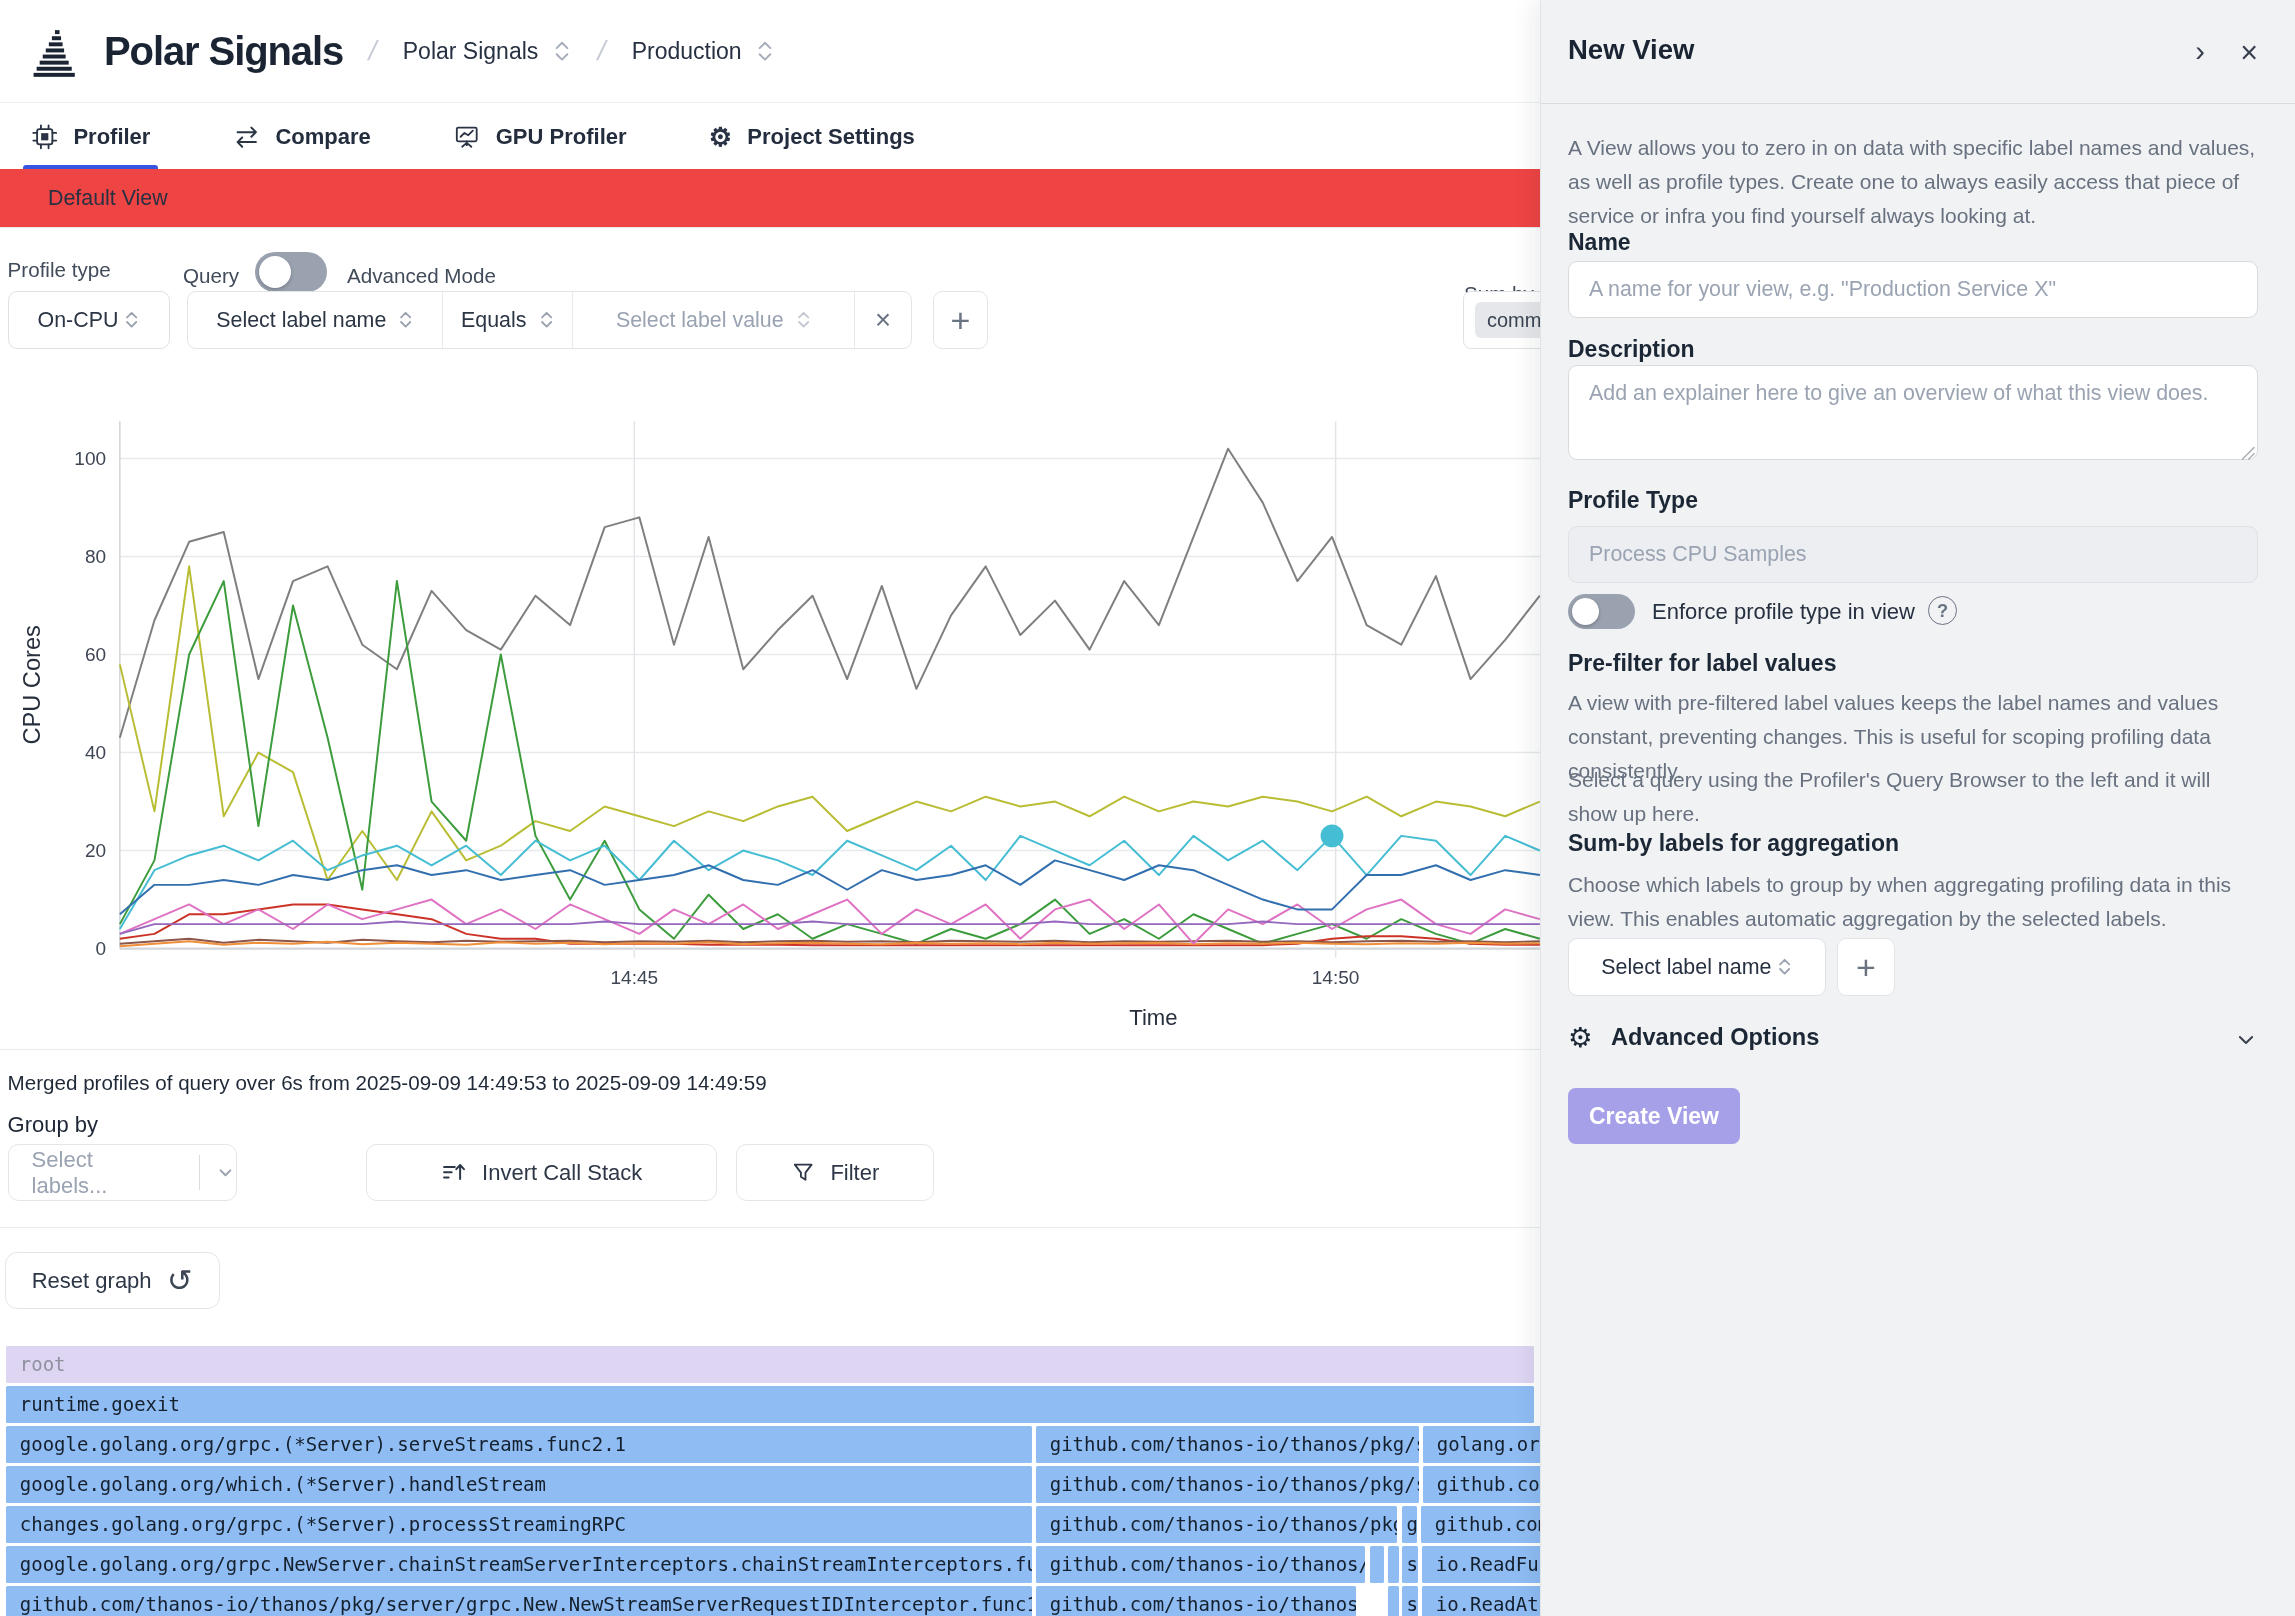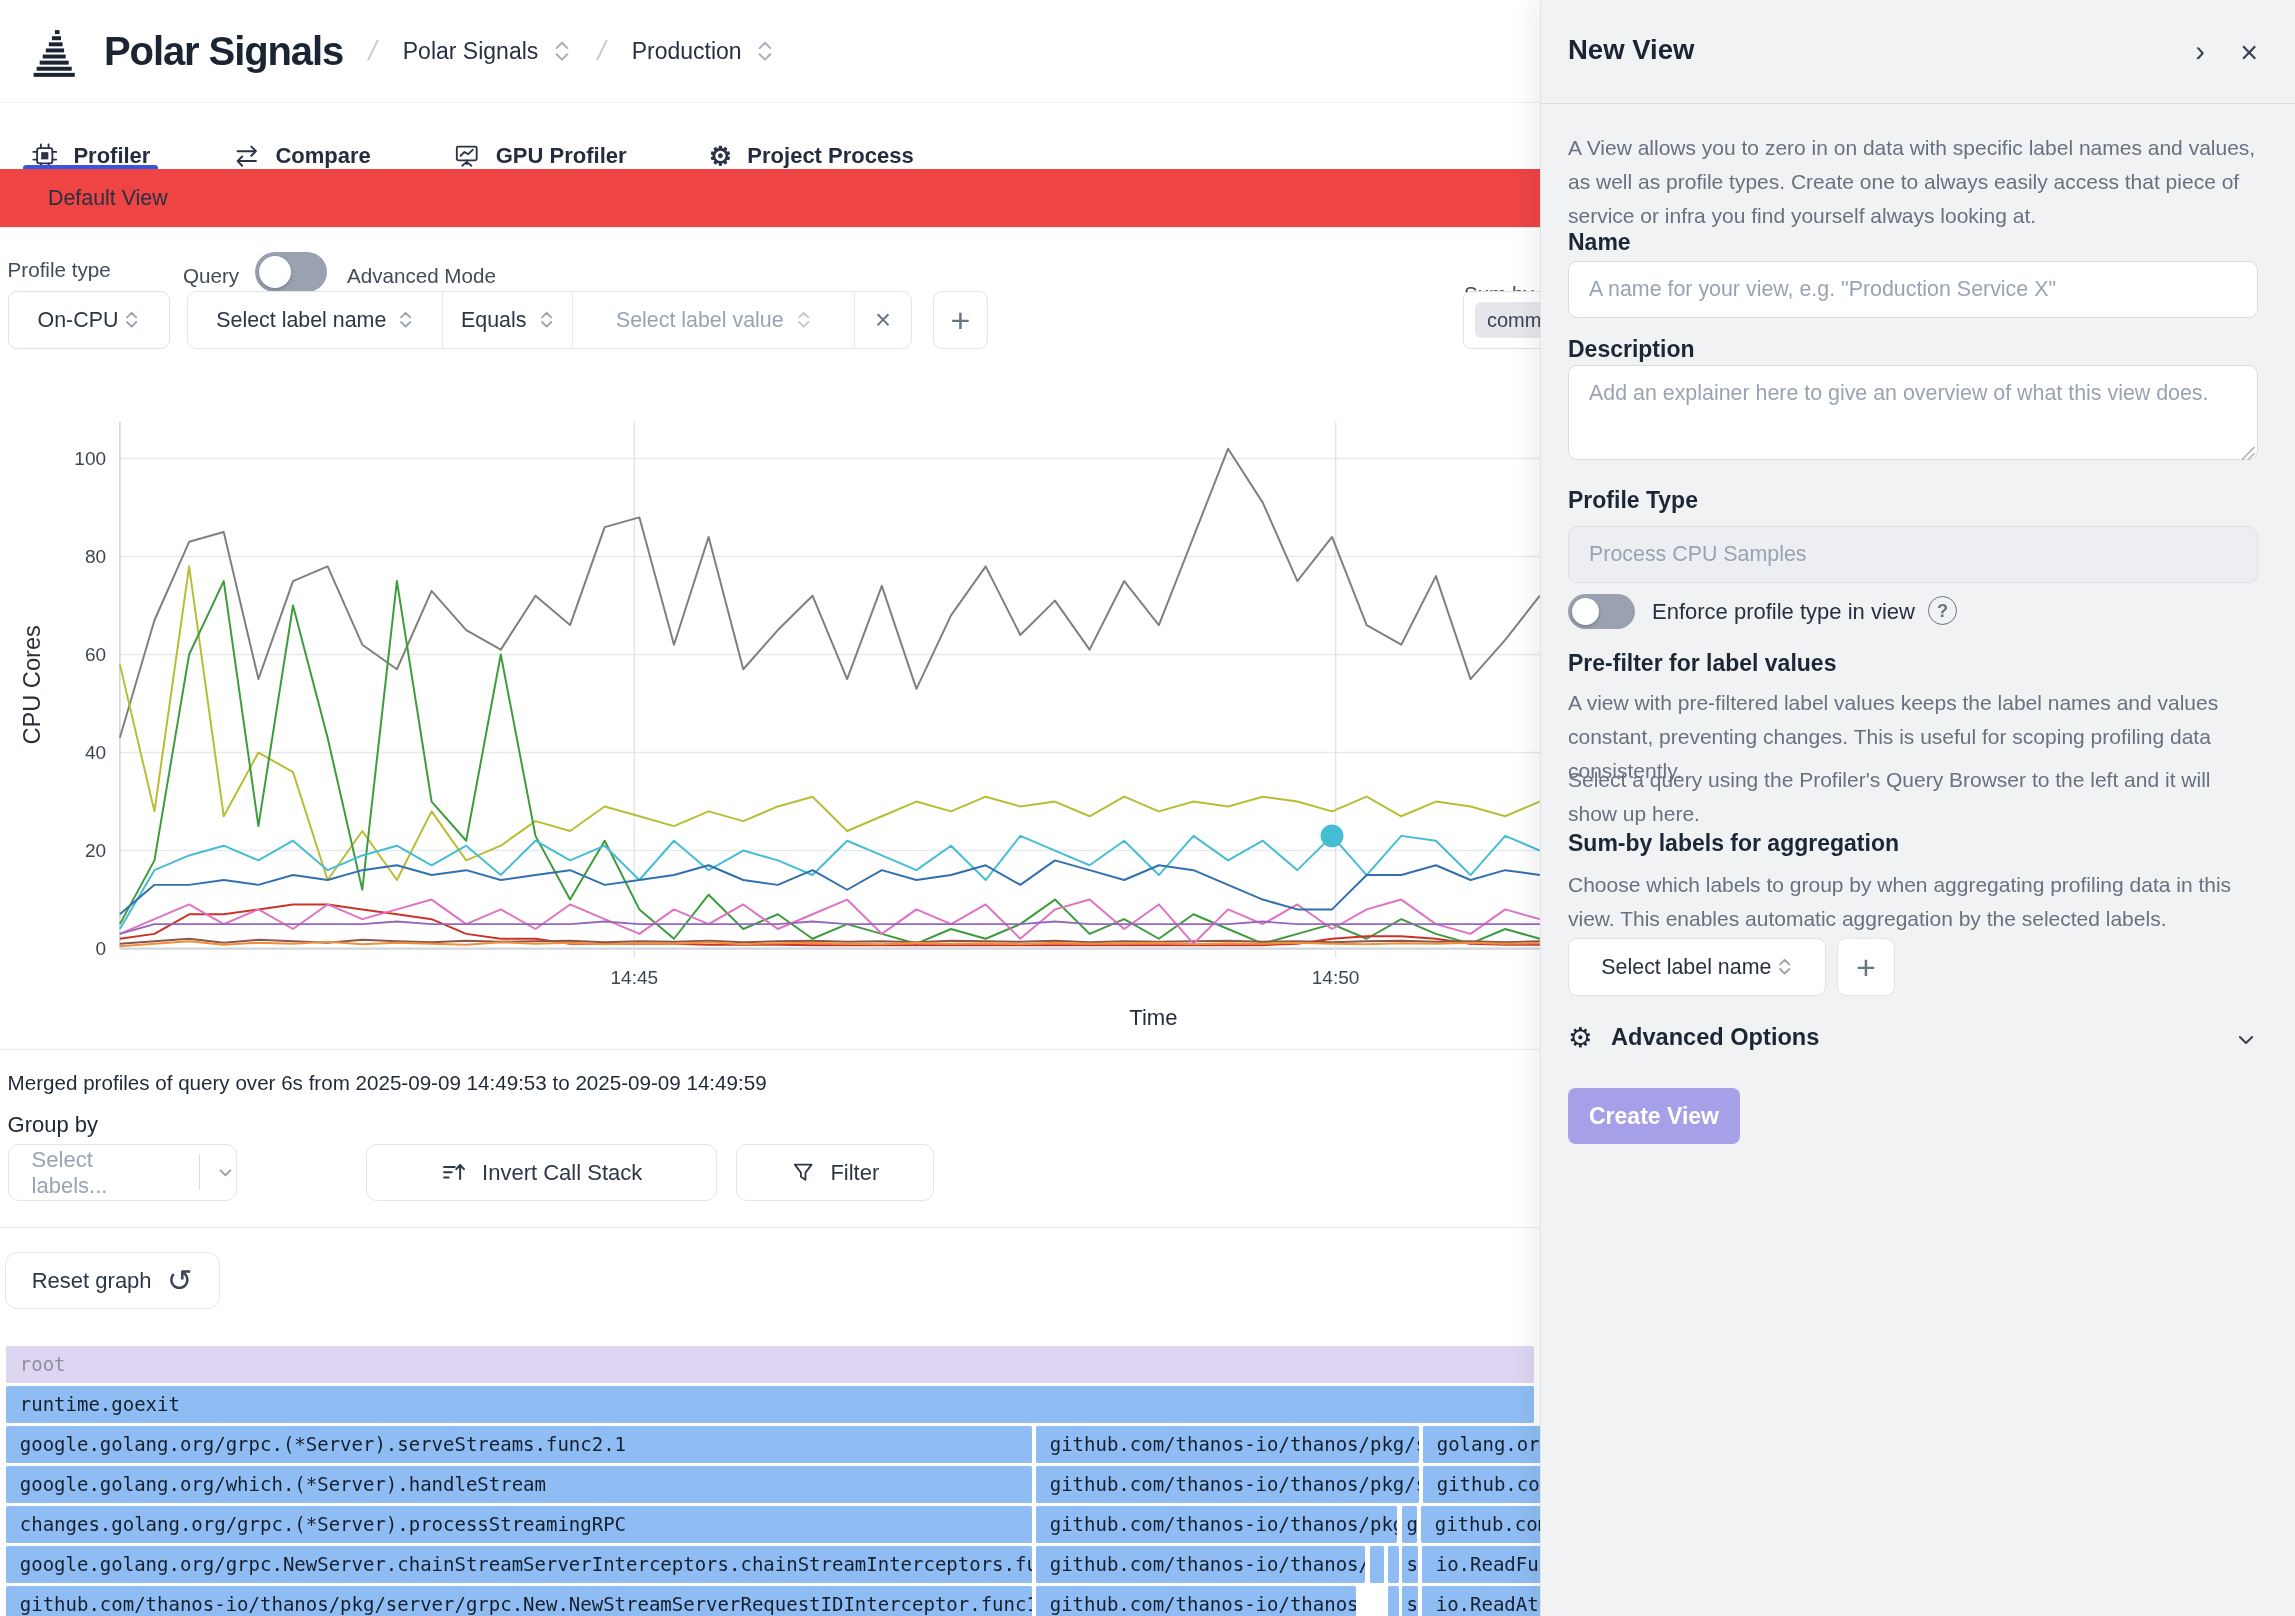--- a/index.html
+++ b/index.html
@@ -12,21 +12,21 @@
             border-bottom:0.8px solid #eef0f2; display:flex; align-items:center; }
   #logo { display:flex; align-items:center; gap:17px; margin-left:29px; }
   #logo-word { font-size:40px; font-weight:600; letter-spacing:-1.1px; color:#1b2433; }
   .crumb-slash { color:#c6cbd4; font-size:27.5px; margin:0 26px; transform:skewX(-12deg); }
   .crumb { font-size:23px; font-weight:500; color:#273142; }
   .updown { margin-left:13.7px; opacity:.75; }
 
   
   #tabs { position:absolute; left:0; top:104px; width:2295px; height:66px; background:#fff;
           border-bottom:0.8px solid #e6e8eb; display:flex; align-items:stretch; padding-left:23px; }
-  .tab { position:relative; display:flex; align-items:flex-end; gap:15.3px; padding:0 7.6px;
+  .tab { position:relative; display:flex; align-items:center; gap:15.3px; padding:0 7.6px;
          margin-right:67px; font-size:22px; font-weight:600; color:#232d3d; cursor:pointer; }
   .tab .ticon { font-size:26px; line-height:1; color:#2a3444; display:flex; }
   .tab.active::after { content:''; position:absolute; left:0; right:0; bottom:-0.8px; height:4.6px;
          background:#3556e2; border-radius:3.1px 3.1px 0 0; }
 
   
   #viewbar { position:absolute; left:0; top:169px; width:2295px; height:59px; background:#ef4444;
              border-bottom:0.8px solid #e8eaed; display:flex; align-items:center; }
   #viewbar span { margin-left:48px; font-size:21.4px; color:#273142; }
 
@@ -180,21 +180,21 @@
       <svg width="27.5" height="27.5" viewBox="0 0 36 36" fill="none" stroke="#2a3444" stroke-width="2.4" stroke-linecap="round" stroke-linejoin="round">
         <rect x="5" y="6" width="26" height="18" rx="2"></rect>
           <path d="M10 18 L15 13 L20 16 L26 10"></path>
         <path d="M18 24 V29 M12 31 L18 26 L24 31"></path>
       </svg>
     </span>
     <span>GPU Profiler</span>
   </div>
   <div class="tab">
     <span class="ticon">⚙</span>
-    <span>Project Process</span>
+    <span>Project Settings</span>
   </div>
 </nav>
 
 <div id="viewbar">
   <span>Default View</span>
 </div>
 
 <span class="flabel abs" id="profile-type-label">Profile type</span>
 <span class="flabel abs" id="query-label">Query</span>
 <div class="toggle abs" id="query-toggle">

